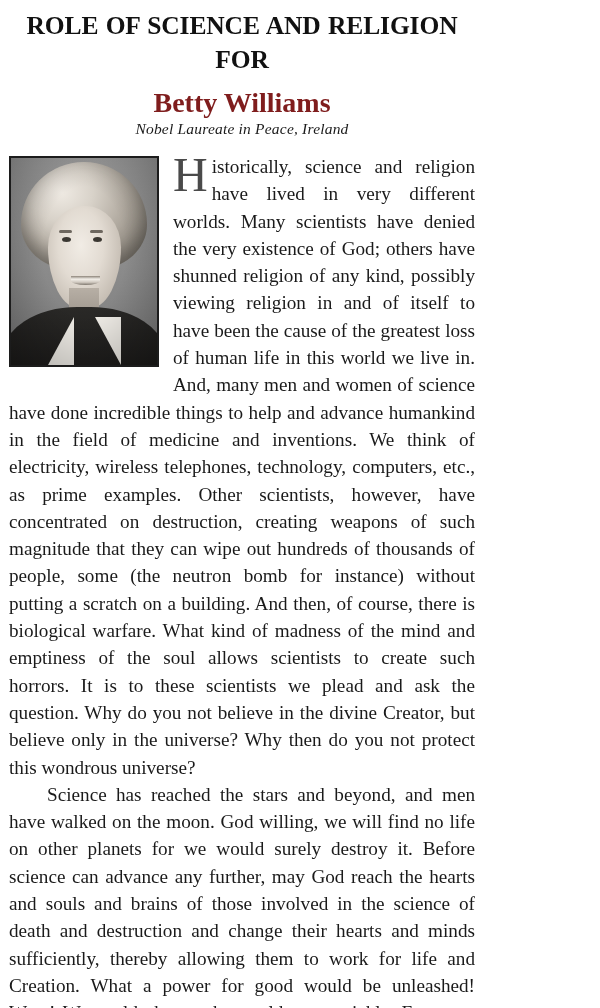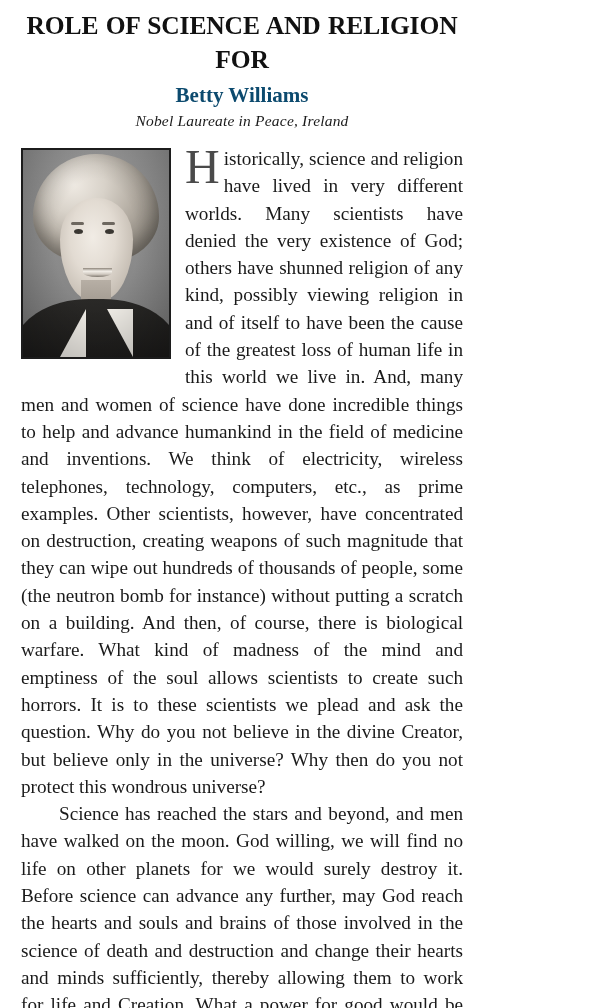--- a/index.html
+++ b/index.html
@@ -14,46 +14,46 @@
     color: #1a1a1a;
     overflow: hidden;
     position: relative;
   }
 
   .page {
     width: 484px;
     height: 1008px;
     position: relative;
     box-sizing: border-box;
-    padding: 0 21px;
+    padding: 0 9px;
   }
 
   
   .title-block {
     padding-top: 9px;
     text-align: center;
   }
   .doc-title {
     font-size: 25.5px;
     font-weight: bold;
     line-height: 34px;
     letter-spacing: -0.1px;
     margin: 0;
     color: #111;
     word-spacing: 1px;
   }
   .doc-title .tline {
     display: block;
   }
   .author {
-    font-size: 21px;
+    font-size: 28px;
     font-weight: bold;
     line-height: 28px;
-    margin: 4px 0 0 0;
-    color: #0c4a6e;
+    margin: 12px 0 0 0;
+    color: #7f1d1d;
   }
   .affiliation {
     font-size: 15.5px;
     font-style: italic;
     line-height: 21px;
     margin: 1px 0 6px 0;
     color: #1a1a1a;
     letter-spacing: 0.2px;
   }
 

